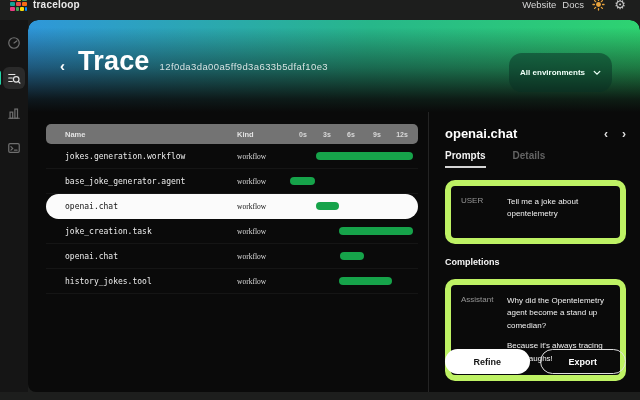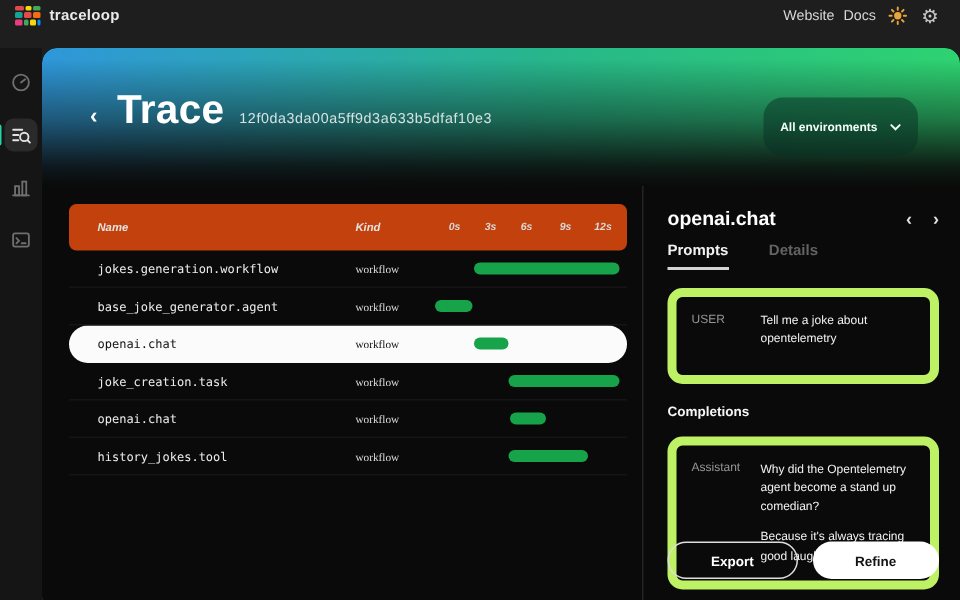--- a/index.html
+++ b/index.html
@@ -1,20 +1,20 @@
 <!DOCTYPE html>
 <html style="--accent-green: #16a34a; --grad-from: #2f97da; --grad-to: #2ed470;"><head>
 <meta charset="utf-8">
 <style>
   * { margin:0; padding:0; box-sizing:border-box; }
   html,body { width:640px; height:400px; overflow:hidden; background:#1d1e1d;
     font-family:"Liberation Sans", sans-serif; -webkit-font-smoothing:antialiased; }
 
   
-  .topbar { height:32px; display:flex; align-items:center; padding:0 12px 12px 10px; background:#1d1e1d; }
+  .topbar { height:20px; display:flex; align-items:center; padding:0 12px 12px 10px; background:#1d1e1d; }
   .brand { display:flex; align-items:center; gap:6px; }
   .logo { width:17px; height:13px; display:flex; flex-direction:column; gap:1px; }
   .logo .lrow { display:flex; gap:1px; flex:1; }
   .logo .lrow span { border-radius:1px; }
   .brand-name { font-size:10px; color:#eaeaea; font-weight:600; letter-spacing:.2px; }
   .topbar-right { margin-left:auto; display:flex; align-items:center; gap:6px; }
   .toplink { font-size:9.5px; color:#d6d6d6; cursor:pointer; }
   .icon-btn { display:flex; align-items:center; justify-content:center; width:16px; height:16px; cursor:pointer; }
   .gear { font-size:13px; color:#c4c4c4; line-height:1; }
 
@@ -38,22 +38,22 @@
   .trace-h1 { font-size:27px; font-weight:800; color:#ffffff; letter-spacing:.2px; }
   .trace-id { font-size:9.5px; color:rgba(255,255,255,.82); letter-spacing:.4px; }
   .env-pill { position:absolute; right:28px; top:33px; height:39px; padding:0 11px; border-radius:13px;
     background:rgba(7,48,36,.5); display:flex; align-items:center; gap:8px; cursor:pointer; }
   .env-pill span { font-size:8px; color:#f0fff8; font-weight:600; }
 
   
   .content { flex:1; display:flex; min-height:0; }
   .tablewrap { width:400px; padding:12px 10px 0 18px; flex-shrink:0; }
 
-  .thead { height:31px; background:#c2410c; border-radius:5px; display:grid;
-    grid-template-columns:191px 53px 1fr; align-items:center;font-style:italic; }
+  .thead { height:20px; background:#737373; border-radius:5px; display:grid;
+    grid-template-columns:191px 53px 1fr; align-items:center; }
   .th { font-size:7.5px; font-weight:700; color:#e3e3e3; }
   .th-name { padding-left:19px; }
   .track-h { position:relative; height:100%; margin-right:3px; }
   .tick { position:absolute; top:50%; transform:translate(-50%,-50%); font-size:7px; font-weight:700; color:#d9d9d9; }
   .tick:nth-child(1){left:10.4%} .tick:nth-child(2){left:29.6%} .tick:nth-child(3){left:48.8%}
   .tick:nth-child(4){left:69.6%} .tick:nth-child(5){left:89.6%}
 
   .trow { height:25px; display:grid; grid-template-columns:191px 53px 1fr; align-items:center;
     border-bottom:1px solid #151515; cursor:pointer; }
   .trow:first-of-type { border-top:none; }
@@ -266,19 +266,19 @@
 
         <div class="msg-box box-assist">
           <span class="msg-role">Assistant</span>
           <span class="msg-text">
             <p>Why did the Opentelemetry agent become a stand up comedian?</p>
             <p>Because it's always tracing good laughs!</p>
           </span>
         </div>
 
         <div class="panel-actions">
+          <span class="btn btn-solid">Refine</span>
           <span class="btn btn-outline">Export</span>
-          <span class="btn btn-solid">Refine</span>
         </div>
       </div>
     </div>
   </div>
 </div>
 
 </body></html>

